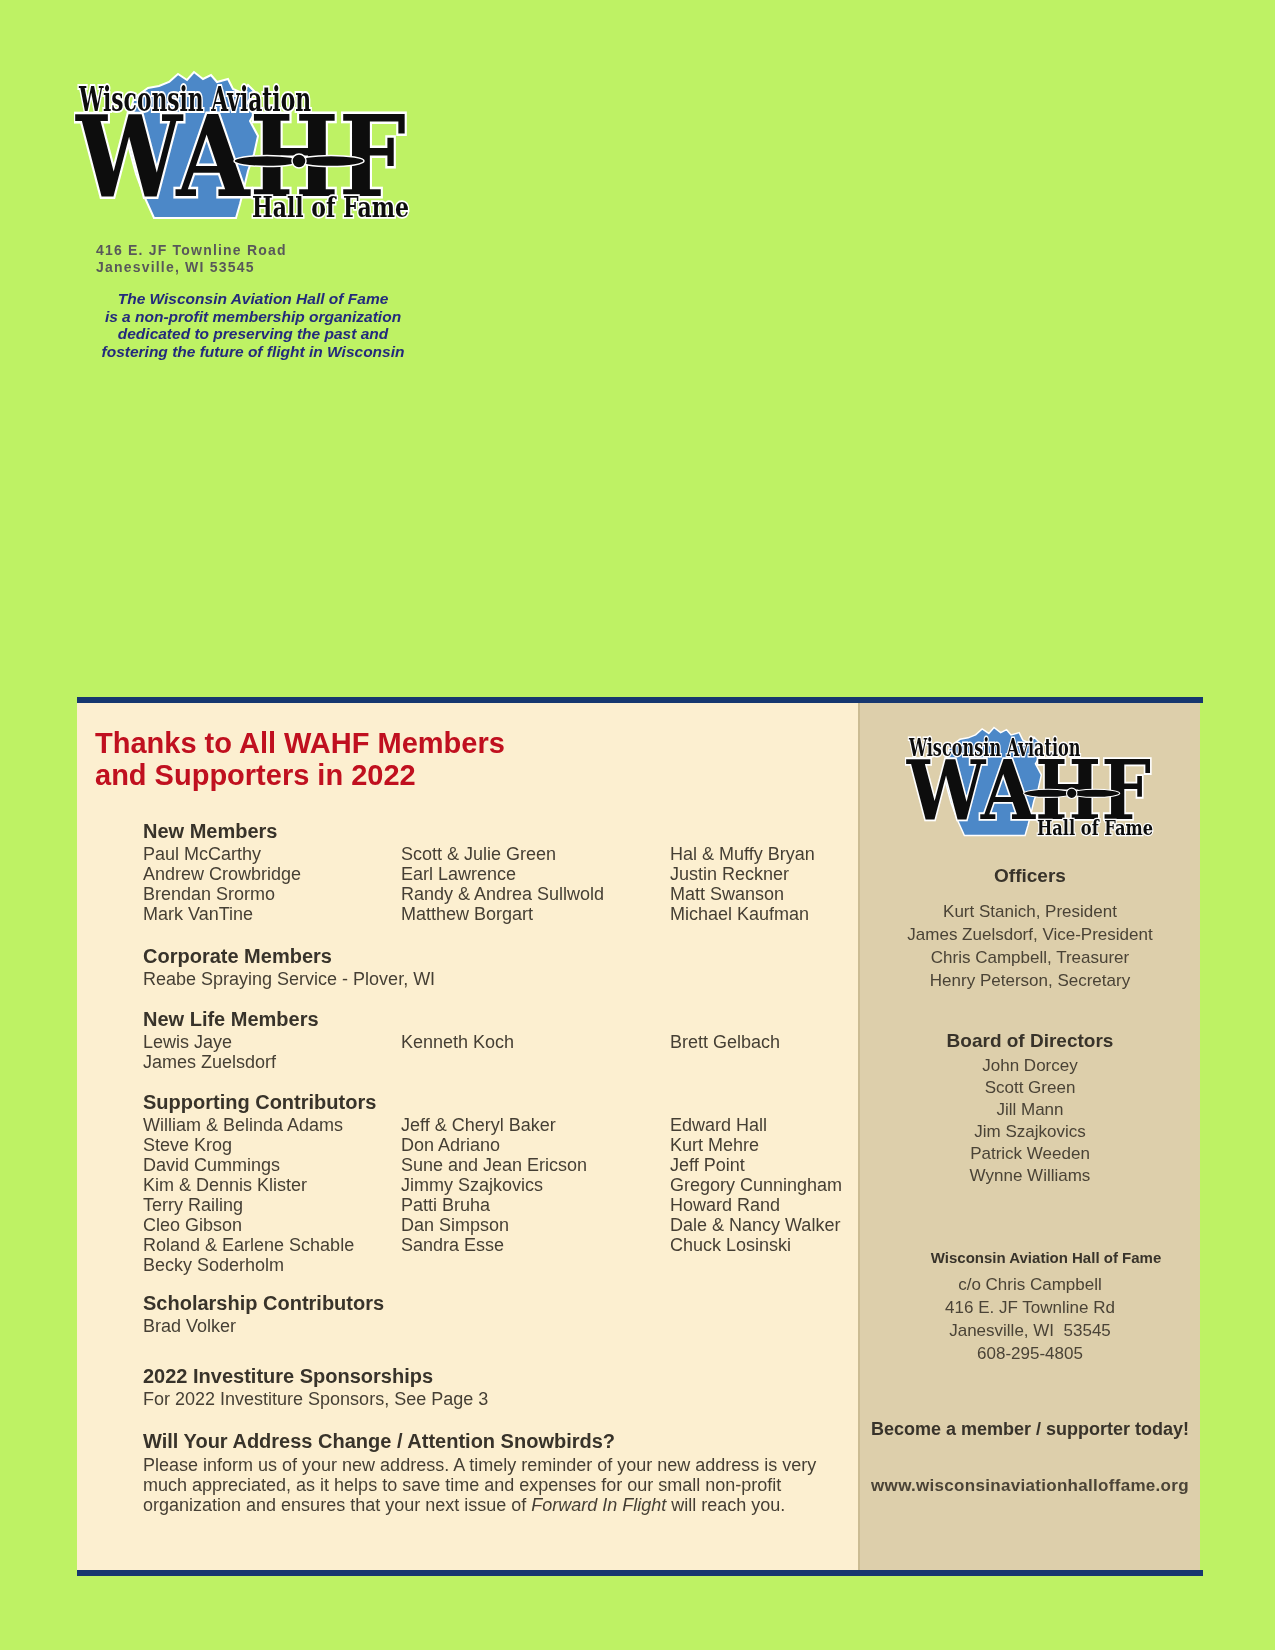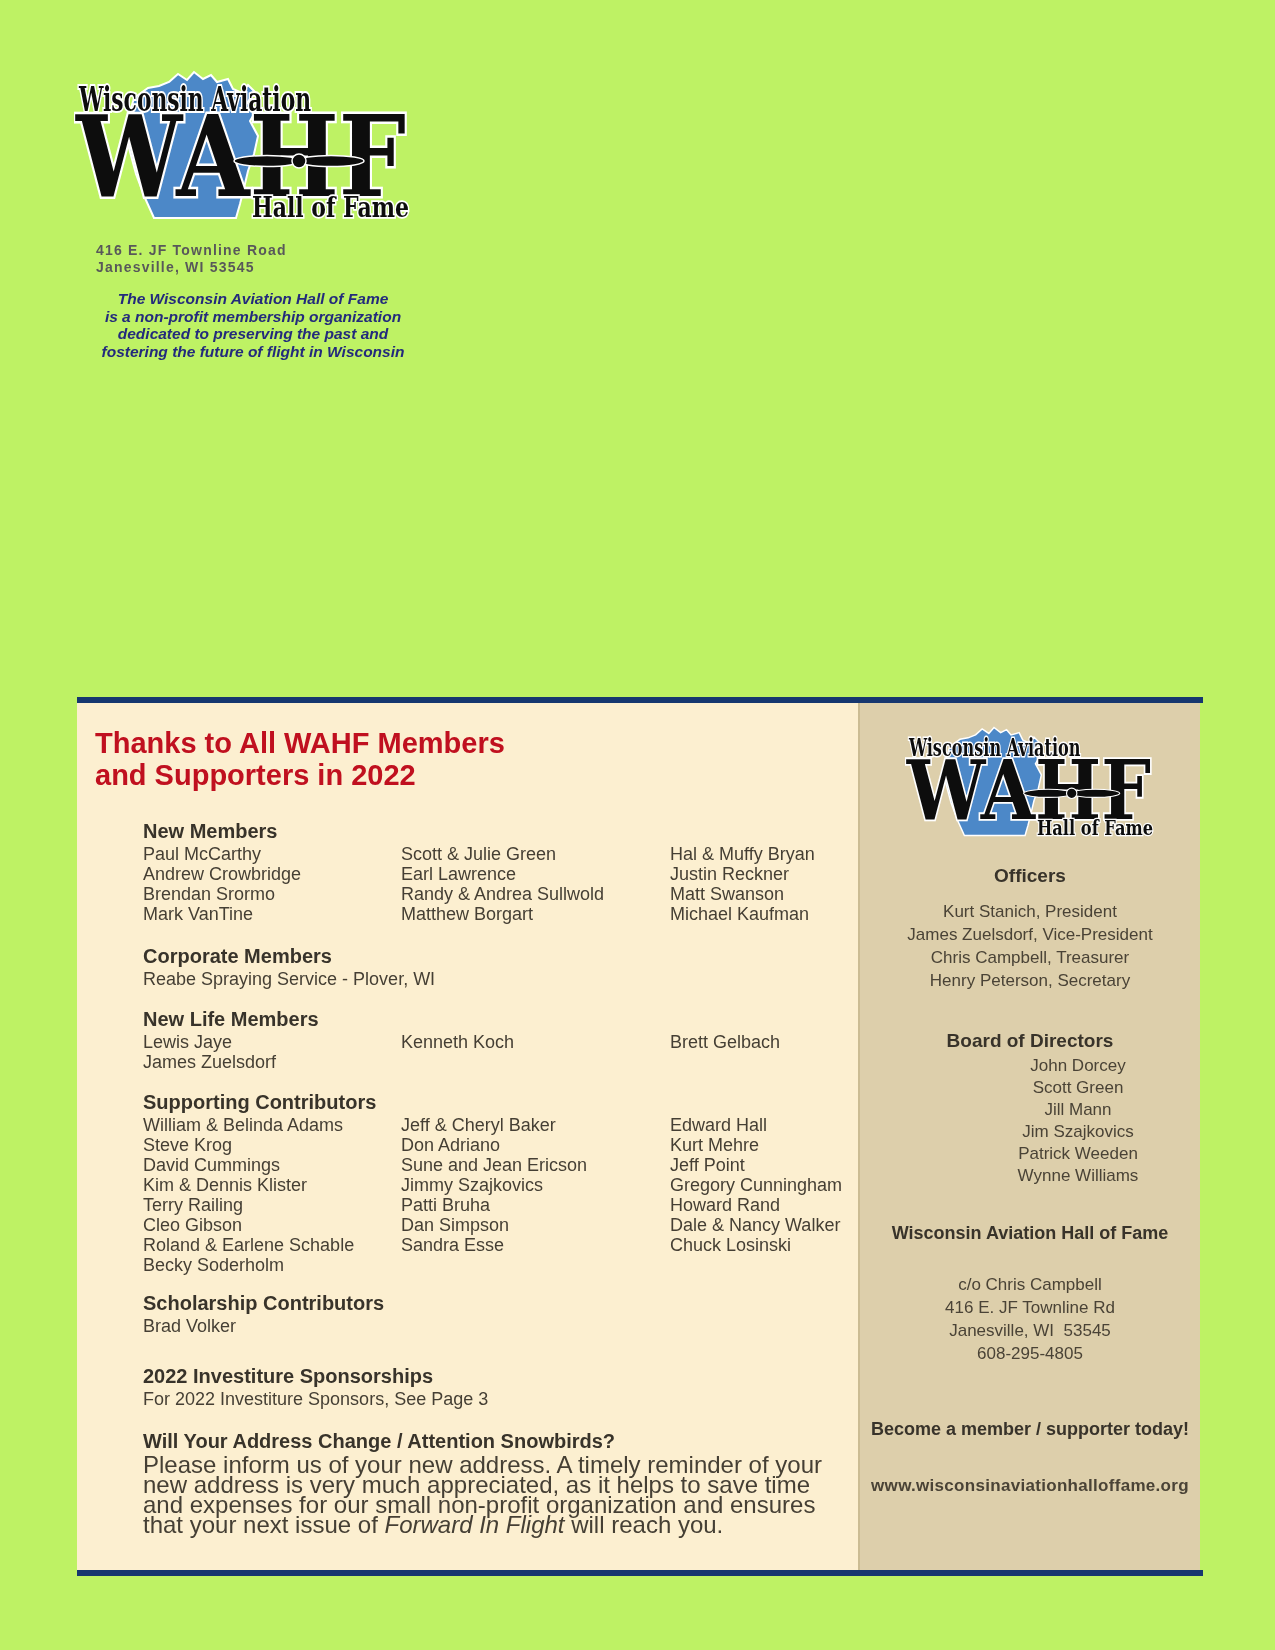--- a/index.html
+++ b/index.html
@@ -31,33 +31,33 @@
   .rule-bottom{top:1570px;}
 
   
   .content{position:absolute;left:77px;top:703px;width:781px;height:867px;background:var(--cream);}
   .title{position:absolute;left:18px;top:24px;font-size:29px;line-height:32px;font-weight:bold;
          color:var(--title_red);white-space:pre-line;}
   .sec{position:absolute;left:18px;right:14px;margin-left:48px;}
   .sec-h{font-size:20px;font-weight:bold;color:var(--ink_dark);line-height:22px;}
   .cols{display:grid;grid-template-columns:258px 269px 236px;margin-top:2px;}
   .row, .cols div{font-size:18px;line-height:20px;color:var(--ink_body);}
-  .para{width:700px;font-size:24px;line-height:20px;color:var(--ink_body);margin-top:3px;}
+  .para{width:700px;font-size:18px;line-height:20px;color:var(--ink_body);margin-top:3px;}
   .sec1{top:117px;} .sec2{top:242px;} .sec3{top:305px;} .sec4{top:388px;}
   .sec5{top:589px;} .sec6{top:662px;} .sec7{top:727px;}
 
   
   .sidebar{position:absolute;left:858px;top:703px;width:342px;height:867px;background:var(--tan);
            border-left:2px solid var(--tan_edge);box-sizing:border-box;text-align:center;}
   .logo-side{position:absolute;left:45px;top:23px;width:252px;height:111px;}
   .side-h{position:absolute;left:0;width:100%;font-size:19px;font-weight:bold;color:var(--ink_dark);}
   .side-list{position:absolute;left:0;width:100%;font-size:17px;color:#4a4336;}
   .officers-h{top:162px;} .officers-list{top:197px;line-height:23px;}
-  .board-h{top:327px;}    .board-list{top:352px;line-height:22px;margin-left:48px;}
-  .contact-h{top:520px;font-size:18px;}
+  .board-h{top:327px;}    .board-list{top:352px;line-height:22px;}
+  .contact-h{top:546px;font-size:15px;margin-left:16px;}
   .contact-list{top:570px;line-height:23px;white-space:pre-wrap;}
   .cta{position:absolute;left:0;top:716px;width:100%;font-size:18px;font-weight:bold;color:var(--ink_dark);}
   .website{position:absolute;left:0;top:773px;width:100%;font-size:17px;font-weight:bold;
            letter-spacing:.3px;color:#4a4336;}
 
   
   .wahf-svg{width:100%;height:100%;display:block;}
 </style>
 </head>
 <body>

